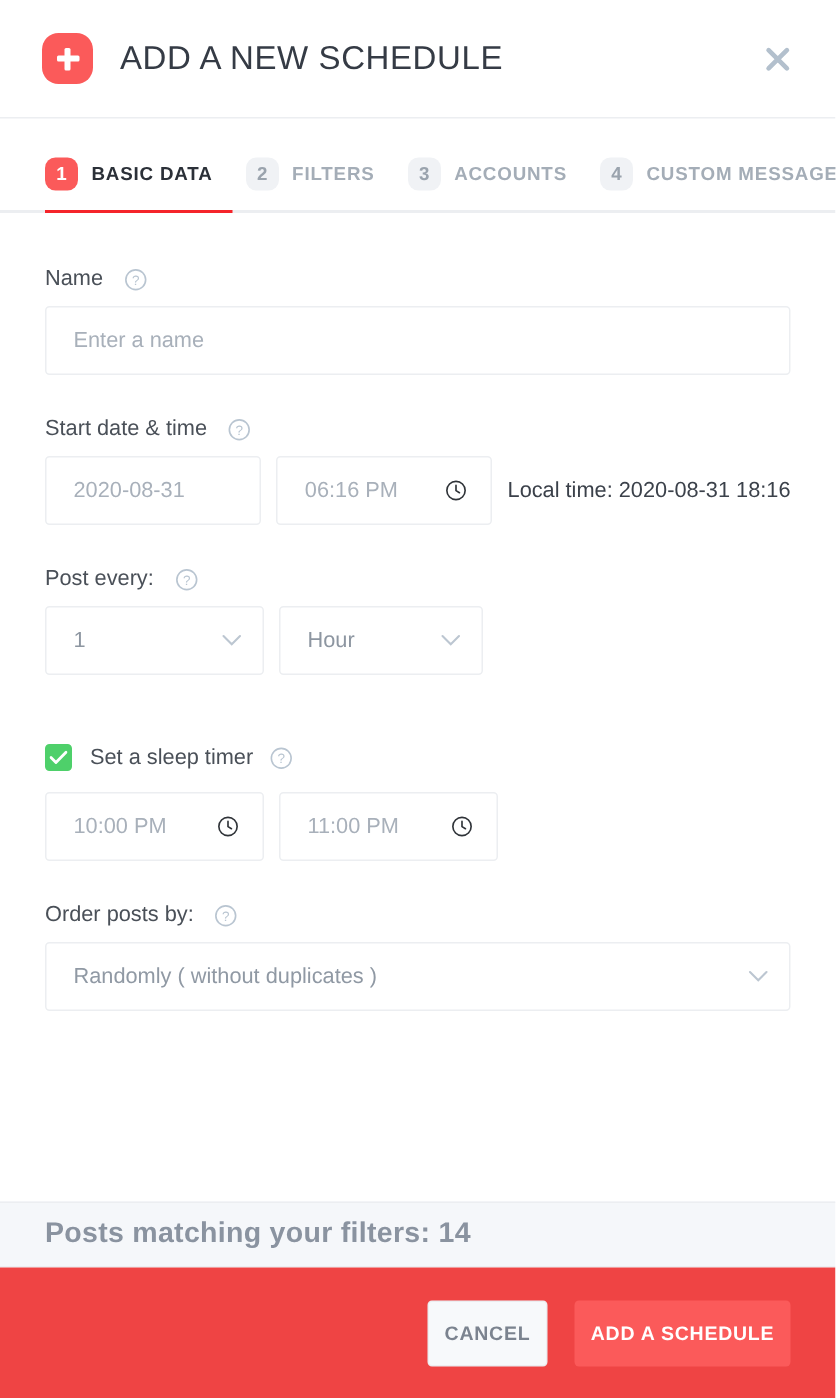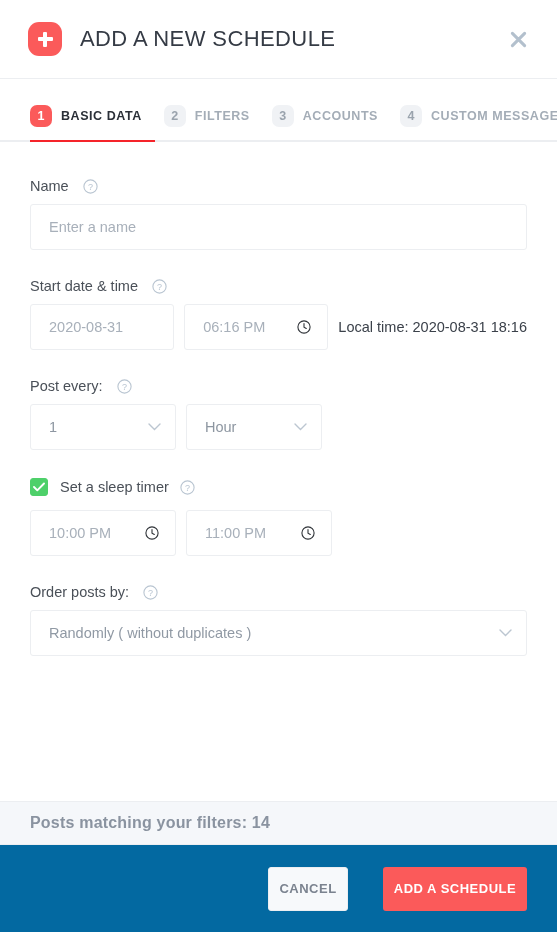--- a/index.html
+++ b/index.html
@@ -103,48 +103,48 @@
     padding: 0 14px 0 18px; background:#fff;
     font-size:14.5px; color:#8d96a1; cursor:pointer;
   }
   .sel-sm { width: 146px; }
   .sel-md { width: 136px; }
   .sel-full { width: 100%; color:#9099a4; }
   .chev svg { display:block; }
 
   .section { margin-top: 28px; }
 
-  .checkrow { display:flex; align-items:center; margin-top: 28px; }
+  .checkrow { display:flex; align-items:center; margin-top: 46px; }
   .cbox {
     width: 18px; height: 18px; border-radius: 3px; flex:0 0 18px;
     border: 1px solid #d8dde3; background:#fff; margin-right: 12px;
     display:flex; align-items:center; justify-content:center; cursor:pointer;
   }
   .cbox.checked { background:#4ed06a; border-color:#4ed06a; }
   .cbox.checked svg { display:block; }
   .check-label { font-size: 14.5px; color: #4a5058; }
   .checkrow .help-icon { margin-left: 11px; }
 
   .checkrow.plain { margin-top: 22px; }
   .checkrow.plain .check-label { color:#3f454d; }
 
   
   .statusbar {
     height: 44px; flex:0 0 44px;
     background: #f5f7fa;
     border-top: 1px solid #eceef1;
     border-bottom: 1px solid #eceef1;
     display:flex; align-items:center; padding-left: 30px;
-    font-size: 16px; font-weight: 700; color: #8a93a0;
+    font-size: 19px; font-weight: 700; color: #8a93a0;
     letter-spacing: .2px;
   }
   .footer {
-    height: 87px; flex:0 0 87px; background:#0369a1;
+    height: 87px; flex:0 0 87px; background:#ef4444;
     display:flex; align-items:center; justify-content:flex-end;
-    padding-right: 30px; gap: 35px;
+    padding-right: 30px; gap: 18px;
   }
   .btn {
     height: 44px; border-radius: 3px; cursor:pointer;
     display:flex; align-items:center; justify-content:center;
     font-size: 13px; font-weight: 700; letter-spacing: .5px;
   }
   .btn-cancel {
     width: 80px; background:#f7f9fb; border:1px solid #eceef1; color:#7b838f;
   }
   .btn-primary {

